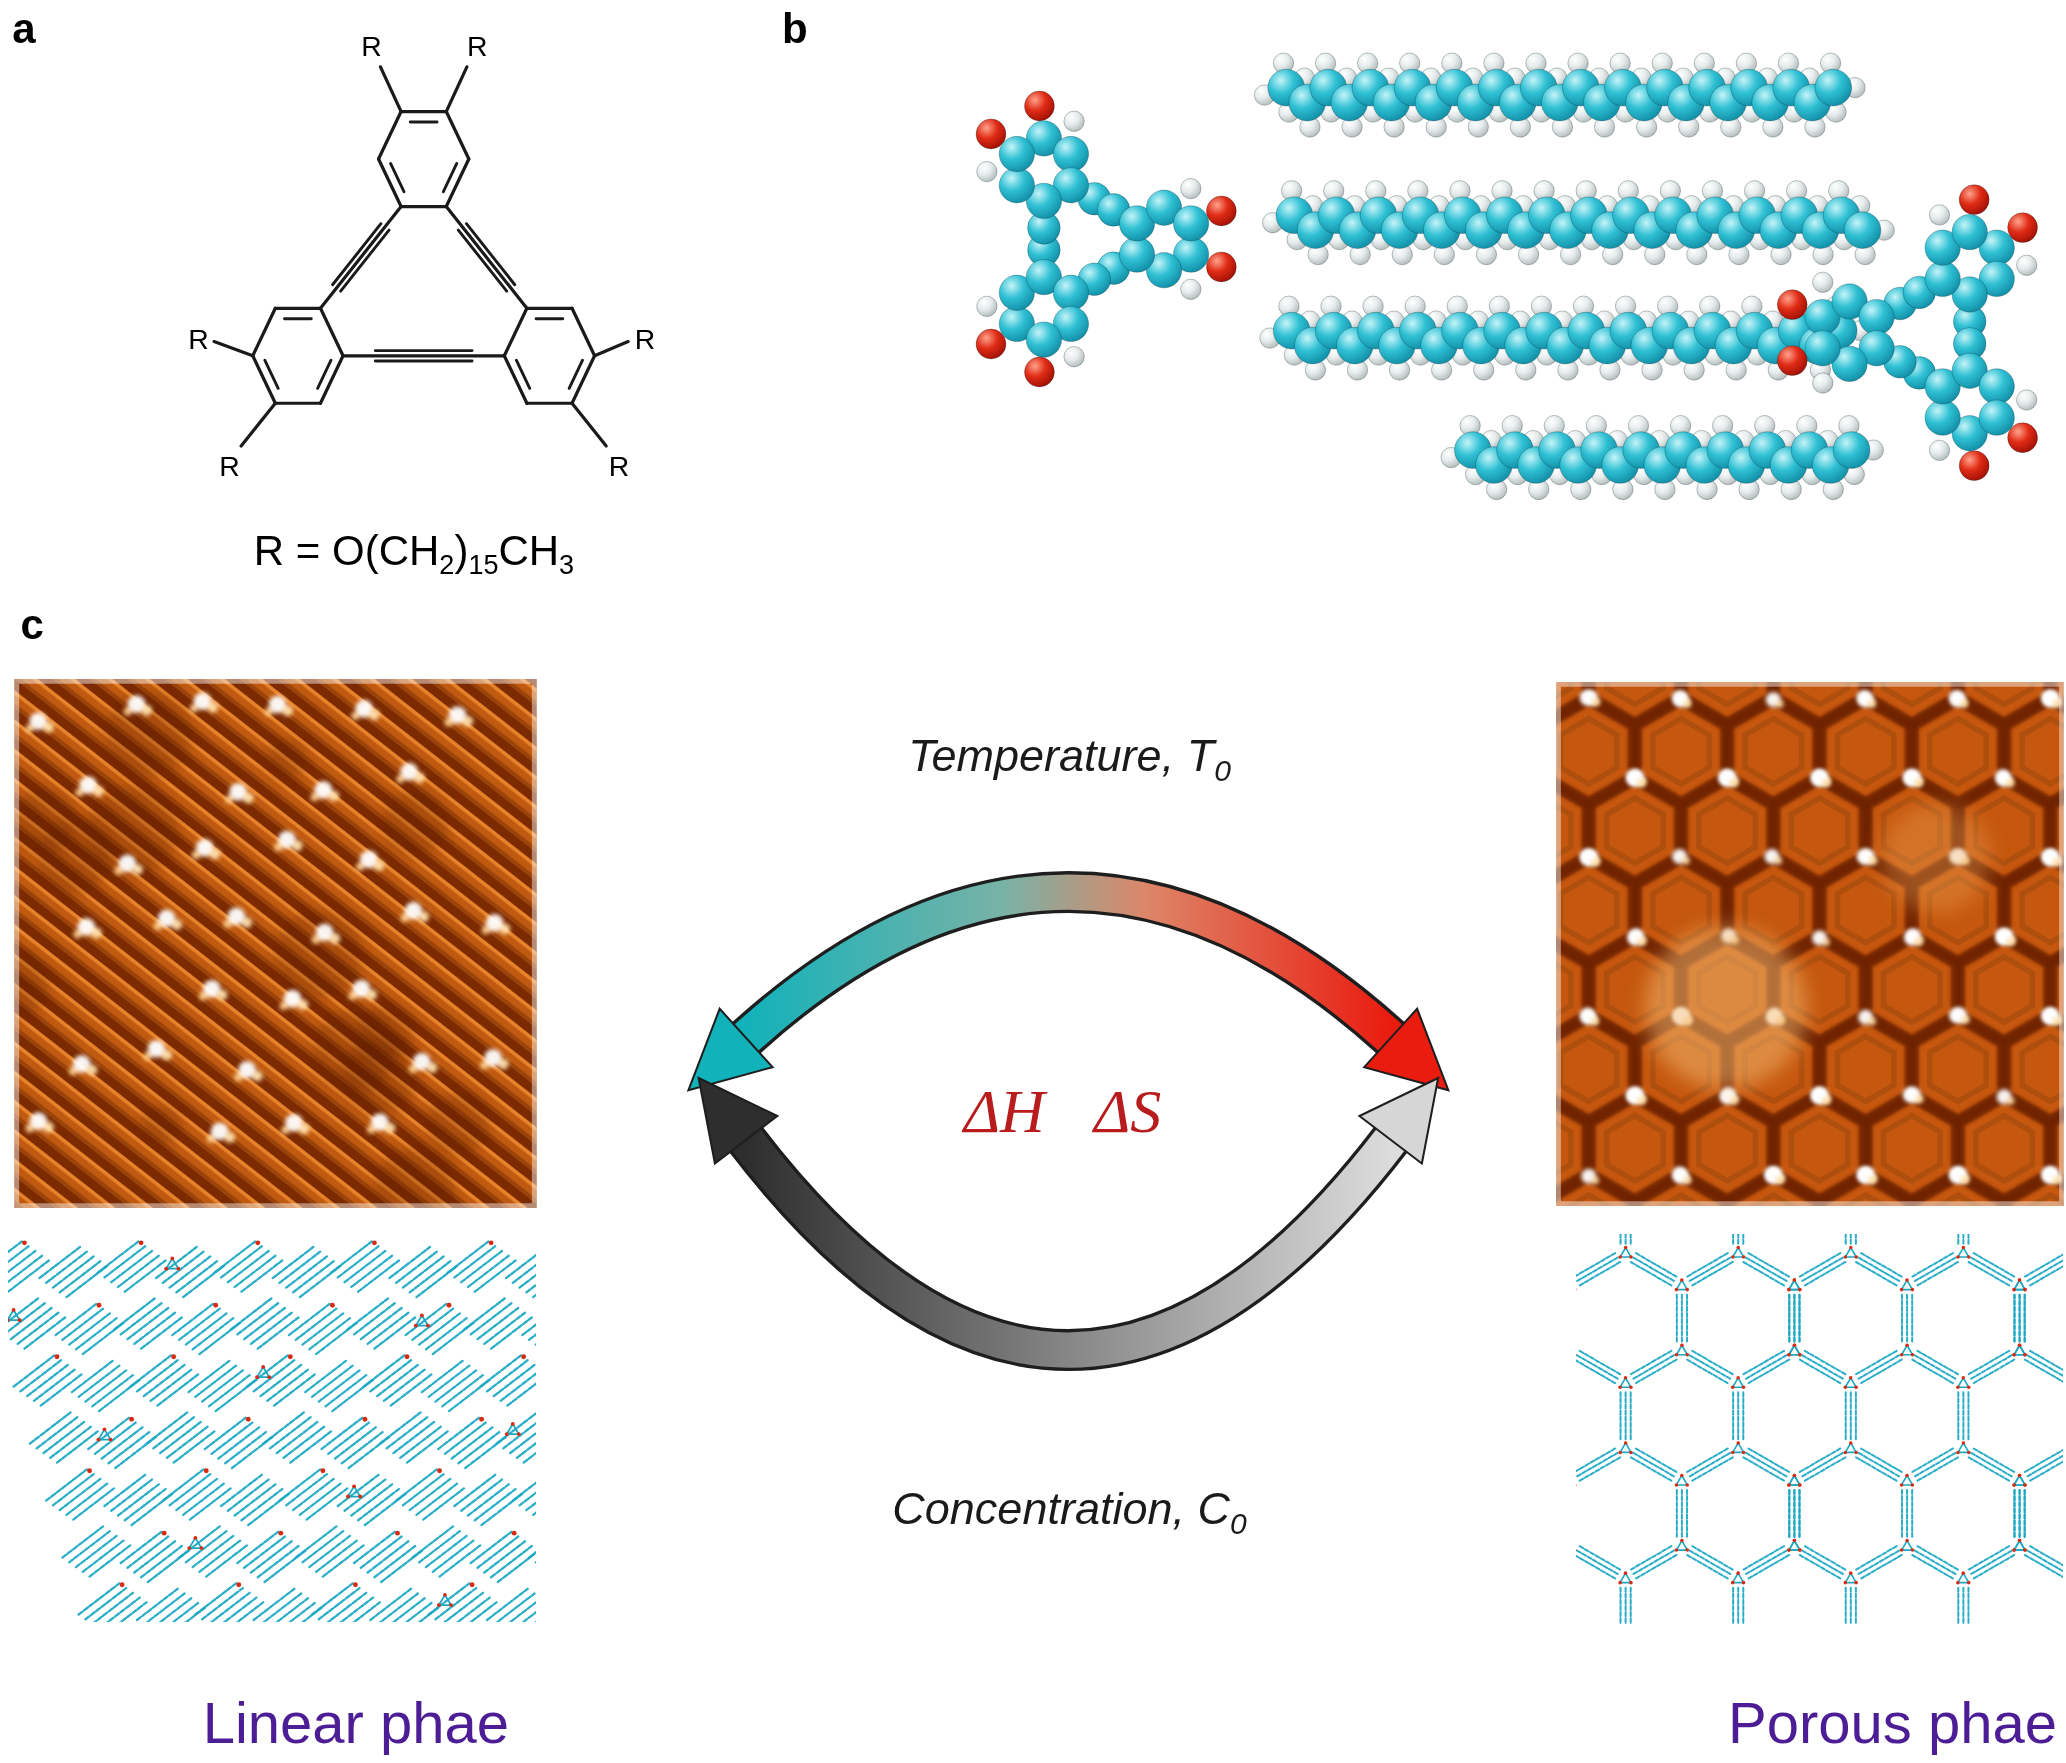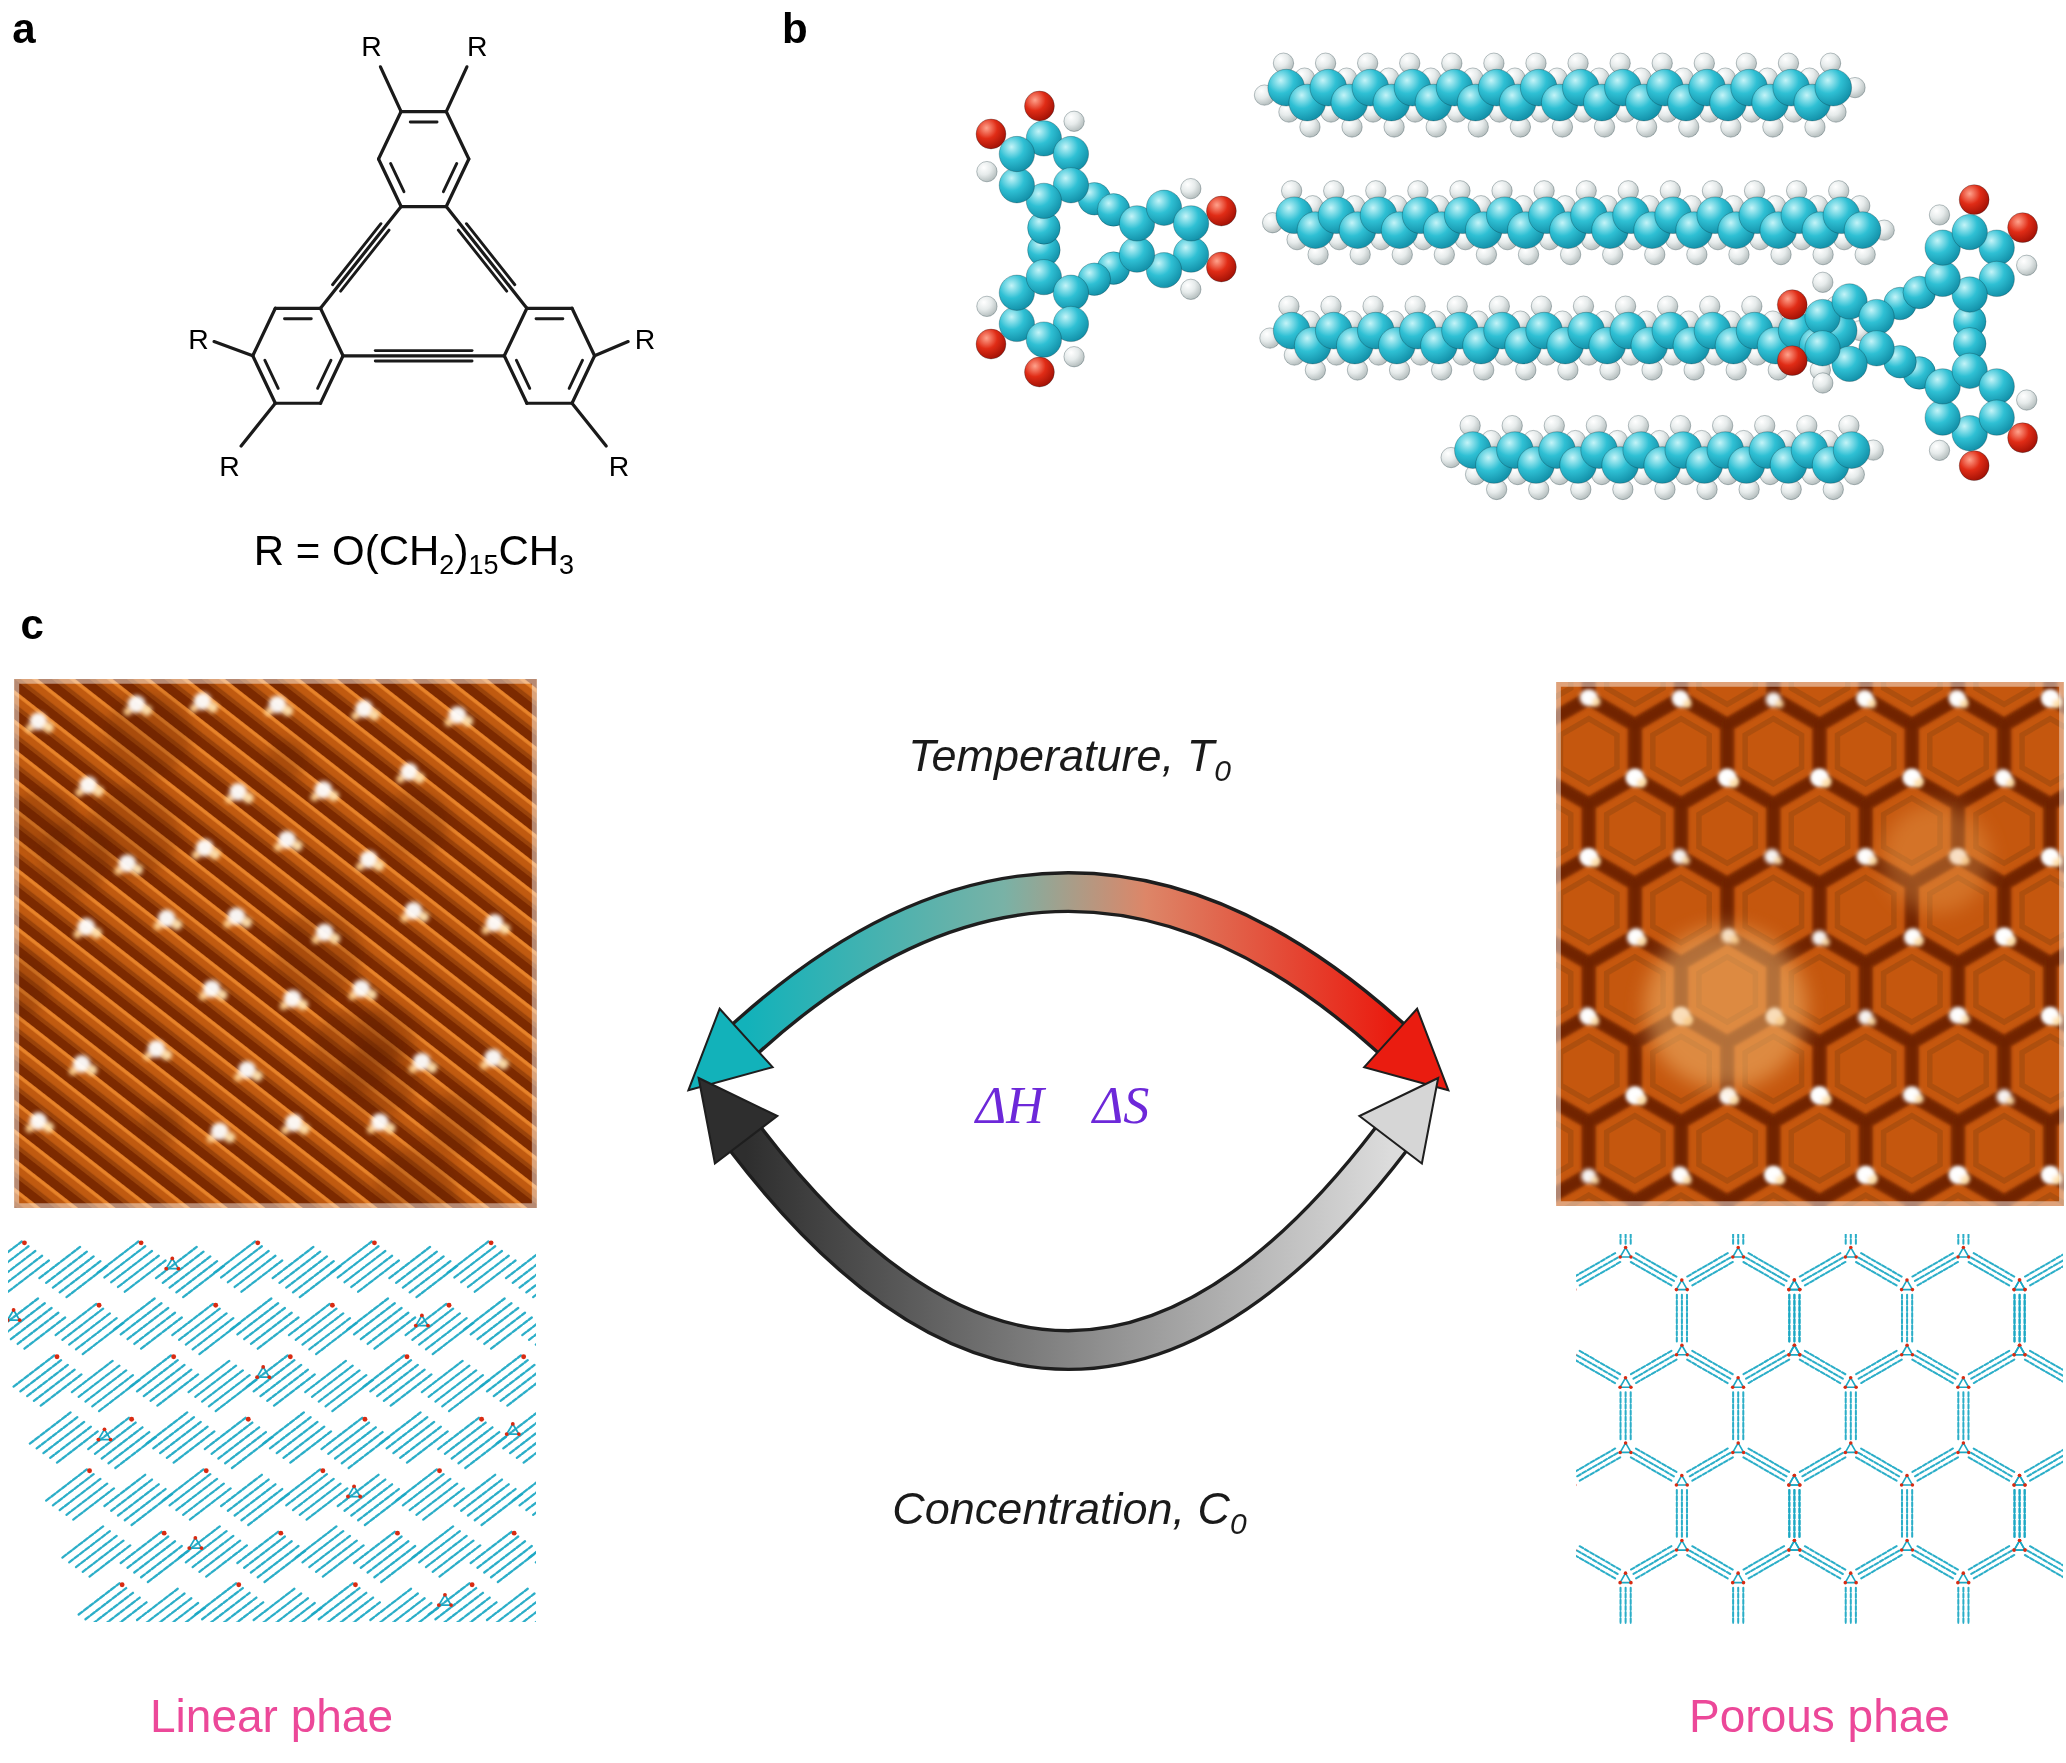--- a/index.html
+++ b/index.html
@@ -5,23 +5,23 @@
   html,body{margin:0;padding:0;background:#fff;}
   .page{position:relative;width:2066px;height:1763px;background:#fff;overflow:hidden;
         font-family:"Liberation Sans",sans-serif;color:#000;}
   .abs{position:absolute;}
   .panel-letter{position:absolute;font-size:42px;font-weight:700;line-height:1;}
   .formula{position:absolute;text-align:center;font-size:42px;margin-top:26px;}
   .formula sub{font-size:27px;}
   .param-label{position:absolute;text-align:center;font-size:45px;font-weight:400;font-style:italic;color:#1a1a1a;}
   .param-label sub{font-size:30px;}
   .delta-row{position:absolute;text-align:center;font-family:"Liberation Serif",serif;
-             font-style:italic;font-size:52px;color:#6d28d9;}
+             font-style:italic;font-size:62px;color:#b91c1c;}
   .delta-row span + span{margin-left:49px;}
-  .phase-label{position:absolute;text-align:center;font-size:46px;color:#ec4899;}
+  .phase-label{position:absolute;text-align:right;font-size:58px;color:#4c1d95;}
 </style>
 </head>
 <body>
 
 <div class="page">
 
   <div class="panel-letter" style="left:12.2px;top:8.1px">a</div>
   <div class="panel-letter" style="left:782px;top:8.1px">b</div>
   <div class="panel-letter" style="left:20.4px;top:604px">c</div>
 

